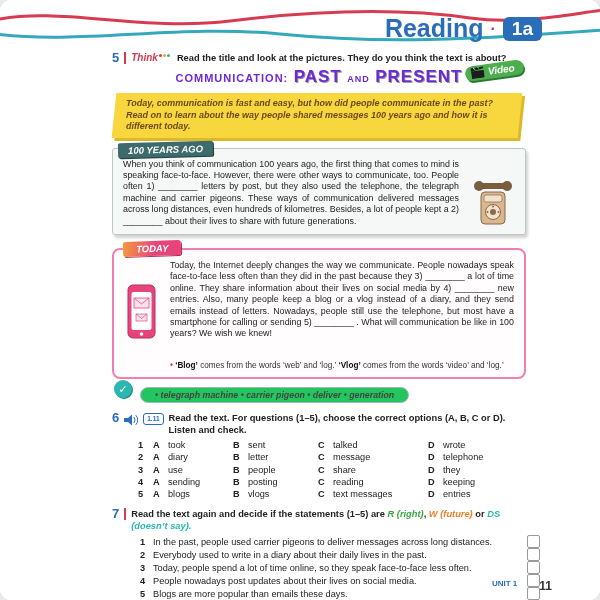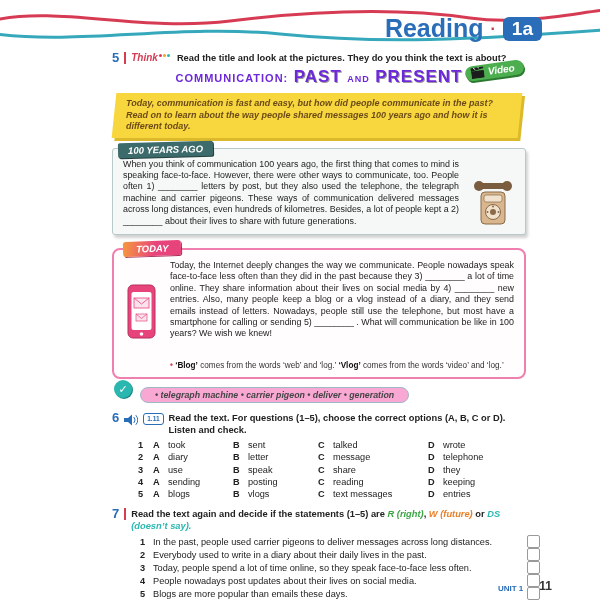--- a/index.html
+++ b/index.html
@@ -1,17 +1,17 @@
 <!DOCTYPE html>
 <html><head>
 <meta charset="utf-8">
 <style>
   html,body{margin:0;padding:0;background:#e9e9e9;}
   .page{position:relative;width:600px;height:600px;background:#ffffff;overflow:hidden;
-        font-family:"Liberation Sans",sans-serif;color:#222;}
+        font-family:"Liberation Sans",sans-serif;color:#222;border-radius:11px;}
   
   .waves{position:absolute;top:0;left:0;}
   
   .header{position:absolute;top:14px;right:58px;display:flex;align-items:center;gap:7px;}
   .header-title{color:#2a6db8;font-size:25px;font-weight:bold;}
   .header-dot{color:#c43b4e;font-size:16px;font-weight:bold;}
   .unit-badge{background:#2a6db8;color:#fff;font-weight:bold;font-size:19px;padding:1px 9px;border-radius:6px;}
   
   .content{position:absolute;left:112px;top:52px;width:414px;}
   
@@ -50,39 +50,39 @@
   .smartphone-img{position:absolute;left:5px;top:32px;}
   .today-body{font-size:8.9px;line-height:11.4px;text-align:justify;color:#222;}
   .today-note{font-size:8.2px;line-height:10.5px;margin-top:21px;color:#333;}
   .today-note b{color:#111;}
   .note-bullet{color:#d63b53;font-weight:bold;}
   
   .vocab-row{display:flex;align-items:center;gap:8px;margin:0 0 9px 2px;}
   .check-circle{flex:0 0 auto;width:18px;height:18px;border-radius:50%;background:#2ab7b0;color:#fff;font-size:11px;
                 display:flex;align-items:center;justify-content:center;margin-top:-12px;box-shadow:1px 1px 0 #1b8a85;}
   .vocab-pill{border:1px solid #9fb8c8;border-radius:12px;padding:2px 14px;font-size:8.8px;font-style:italic;
-              font-weight:bold;color:#444;background:#f9a8d4;}
+              font-weight:bold;color:#444;background:#22c55e;}
   
   .audio-badge{border:1px solid #2a6db8;color:#2a6db8;font-size:6.5px;font-weight:bold;padding:0 3px;border-radius:3px;
                height:10px;line-height:10px;margin-top:1px;}
   .speaker-wrap{margin-top:0;flex:0 0 auto;}
   
   .mc-table{margin:3px 0 8px 26px;font-size:9.2px;}
   .mc-row{display:grid;grid-template-columns:15px 15px 65px 15px 70px 15px 95px 15px 70px;line-height:12.2px;}
   .mc-num,.mc-letter{font-weight:bold;}
   
   .stmt-list{margin:3px 0 6px 28px;font-size:9.2px;}
   .stmt{display:flex;align-items:center;gap:5px;line-height:12.2px;}
   .stmt-num{font-weight:bold;flex:0 0 8px;}
   .stmt-box{margin-left:auto;margin-right:-14px;flex:0 0 auto;width:11px;height:11px;border:1px solid #9a9a9a;border-radius:2px;background:#fff;}
   .r-green{color:#3aa642;font-style:italic;}
   .w-orange{color:#e8802a;font-style:italic;}
   .ds-teal{color:#2ab7b0;font-style:italic;}
   
-  .footer{position:absolute;right:48px;bottom:7px;display:flex;align-items:flex-end;gap:16px;}
+  .footer{position:absolute;right:48px;bottom:7px;display:flex;align-items:flex-start;gap:22px;}
   .unit-label{color:#2a6db8;font-weight:bold;font-size:8px;}
   .page-num{font-size:12px;font-weight:bold;color:#333;}
 </style>
 </head>
 <body>
 
 <div class="page">
 
   <svg class="waves" width="600" height="50" viewBox="0 0 600 50">
     <path d="M-5,20 C60,6 140,32 230,21 C320,10 400,8 470,18 C520,25 570,14 605,10" fill="none" stroke="#d63b53" stroke-width="3" stroke-linecap="round"></path>
@@ -201,21 +201,21 @@
         <span class="mc-letter">C</span>
           <span>message</span>
         <span class="mc-letter">D</span>
           <span>telephone</span>
       </div>
       <div class="mc-row">
         <span class="mc-num">3</span>
         <span class="mc-letter">A</span>
           <span>use</span>
         <span class="mc-letter">B</span>
-          <span>speak</span>
+          <span>people</span>
         <span class="mc-letter">C</span>
           <span>share</span>
         <span class="mc-letter">D</span>
           <span>they</span>
       </div>
       <div class="mc-row">
         <span class="mc-num">4</span>
         <span class="mc-letter">A</span>
           <span>sending</span>
         <span class="mc-letter">B</span>

